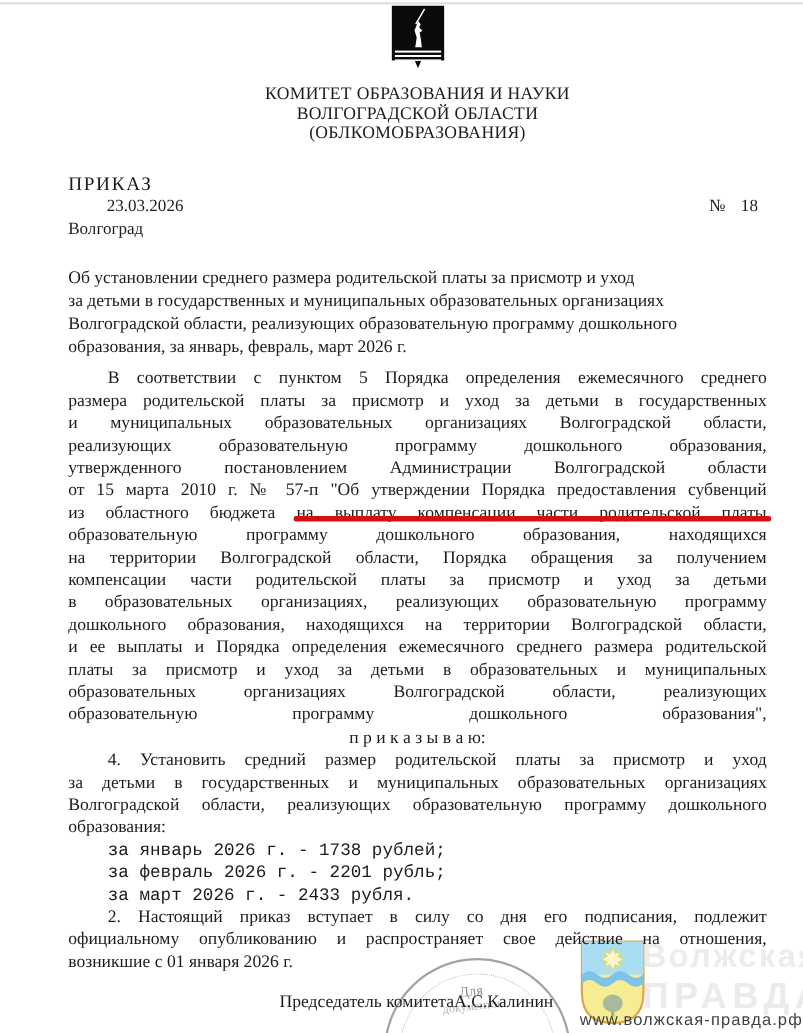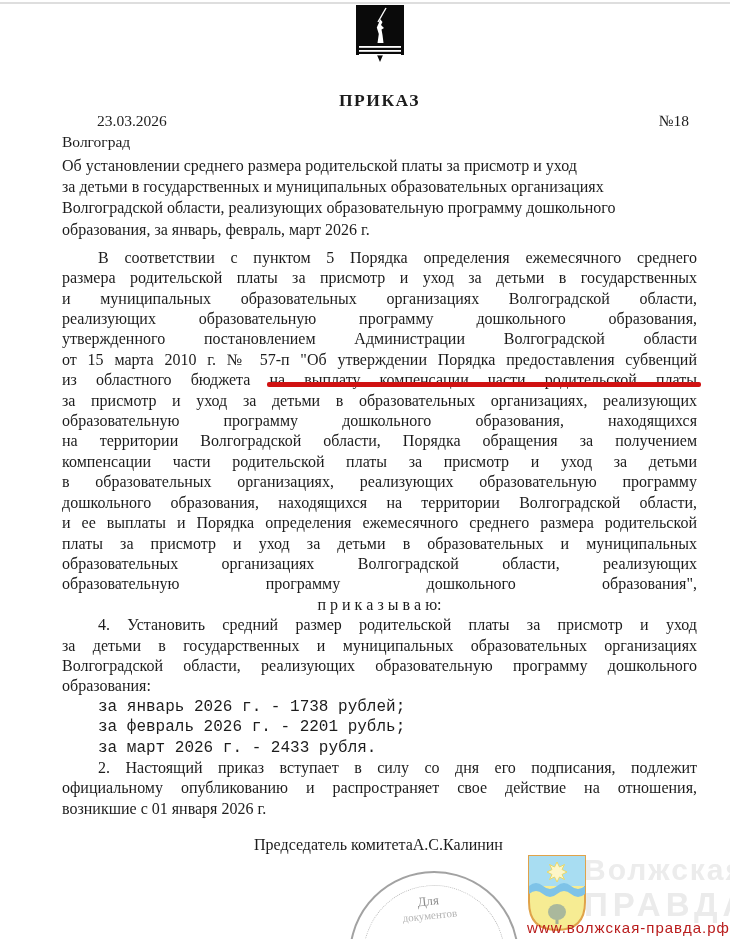--- a/index.html
+++ b/index.html
@@ -13,41 +13,41 @@
   }
   .top-rule{position:absolute;top:2px;left:0;width:730px;height:2px;background:#dedede;}
 
   
   .wm{position:absolute;z-index:0;}
   .wm-name1{left:584px;top:853px;font-family:"Liberation Sans","DejaVu Sans",sans-serif;
     font-size:30px;font-weight:bold;color:#ececec;letter-spacing:2px;white-space:nowrap;}
   .wm-name2{left:584px;top:886px;font-family:"Liberation Sans","DejaVu Sans",sans-serif;
     font-size:33px;font-weight:bold;color:#ebebeb;letter-spacing:5px;white-space:nowrap;}
   .wm-url{left:527px;top:919px;font-family:"Liberation Sans","DejaVu Sans",sans-serif;
-    font-size:15px;color:#b91c1c;letter-spacing:1px;white-space:nowrap;}
+    font-size:15px;color:#404040;letter-spacing:1px;white-space:nowrap;}
   .wm-shield{left:527px;top:854px;}
 
   
   .stamp{position:absolute;z-index:0;left:349px;top:871px;width:166px;height:166px;
     border:2px solid rgba(70,70,70,.5);border-radius:50%;transform:rotate(-6deg);}
   .stamp-inner{position:absolute;inset:12px;border:1px dotted rgba(70,70,70,.35);border-radius:50%;}
   .stamp-text{position:absolute;top:20px;left:0;right:0;text-align:center;
     font-size:13px;color:rgba(60,60,60,.6);}
   .stamp-text .l2{font-size:11px;color:rgba(60,60,60,.4);}
 
   
   .content{position:relative;z-index:1;padding:0 33px 0 62px;}
   .emblem{display:block;margin:5px auto 0;}
   .org{margin-top:14px;text-align:center;font-size:16px;line-height:17.5px;letter-spacing:.3px;}
-  .doc-type{margin-top:27px;text-align:center;font-size:17.5px;font-weight:bold;letter-spacing:1.5px;line-height:20px;}
+  .doc-type{margin-top:27px;font-size:17.5px;font-weight:normal;letter-spacing:1.5px;line-height:20px;}
   .date-row{margin-top:1px;display:flex;justify-content:space-between;align-items:flex-start;
     font-size:15.5px;line-height:19px;padding-left:35px;padding-right:8px;}
-  .doc-no .num{}
+  .doc-no .num{margin-left:14px;}
   .city{margin-top:2px;font-size:15.5px;line-height:19px;}
-  .title{margin-top:4px;text-align:center;font-size:16px;line-height:21.2px;}
+  .title{margin-top:24px;text-align:center;font-size:16px;line-height:21.2px;}
   .body{margin-top:8px;font-size:16px;line-height:20.4px;}
   .ln{text-align:justify;}
   .stretch .ln{text-align-last:justify;}
   .stretch-but-last .ln{text-align-last:justify;}
   .stretch-but-last .ln:last-child{text-align-last:left;}
   .indent-first .ln:first-child{text-indent:36px;}
   .indent-all .ln{text-indent:36px;text-align:left;font-family:Liberation Mono, monospace;}
   .plain{text-align:center;}
   .jl{text-align:justify;text-align-last:justify;}
   .redline{position:relative;}
@@ -88,20 +88,25 @@
 
     <svg class="emblem" width="48" height="58" viewBox="0 0 48 58">
       <path d="M0,0 H48 V50 H27 L24,57 L21,50 H0 Z" fill="#0a0a0a"></path>
       <line x1="30" y1="3" x2="22" y2="17" stroke="#ffffff" stroke-width="1.4"></line>
       <path d="M24,14 L26.5,17 L25,20 L28,23 L25.5,24.5 L26.5,30 L27.5,38 L21.5,38 L22.8,29 L20.8,22.5 L22.8,18 Z" fill="#ffffff"></path>
       <rect x="3" y="41" width="42" height="1.8" fill="#ffffff"></rect>
       <rect x="3" y="45" width="42" height="1.8" fill="#ffffff"></rect>
       <rect x="3" y="49" width="42" height="1.4" fill="#ffffff"></rect>
     </svg>
 
+    <div class="org">
+      <div>КОМИТЕТ ОБРАЗОВАНИЯ И НАУКИ</div>
+      <div>ВОЛГОГРАДСКОЙ ОБЛАСТИ</div>
+      <div>(ОБЛКОМОБРАЗОВАНИЯ)</div>
+    </div>
 
     <div class="doc-type">ПРИКАЗ</div>
 
     <div class="date-row">
       <span>23.03.2026</span>
       <span class="doc-no"><span>№</span><span class="num">18</span></span>
     </div>
 
     <div class="city">Волгоград</div>
 
@@ -116,21 +121,20 @@
       <div class="stretch indent-first">
           <div class="ln">В соответствии с пунктом 5 Порядка определения ежемесячного среднего</div>
           <div class="ln">размера родительской платы за присмотр и уход за детьми в государственных</div>
           <div class="ln">и муниципальных образовательных организациях Волгоградской области,</div>
           <div class="ln">реализующих образовательную программу дошкольного образования,</div>
           <div class="ln">утвержденного постановлением Администрации Волгоградской области</div>
           <div class="ln">от 15 марта 2010 г. № 57-п "Об утверждении Порядка предоставления субвенций</div>
         </div>
       <div class="ln jl"><span>из областного бюджета </span><span class="redline">на выплату компенсации части родительской платы</span></div>
       <div class="stretch">
-          <div class="ln">за присмотр и уход за детьми в образовательных организациях, реализующих</div>
           <div class="ln">образовательную программу дошкольного образования, находящихся</div>
           <div class="ln">на территории Волгоградской области, Порядка обращения за получением</div>
           <div class="ln">компенсации части родительской платы за присмотр и уход за детьми</div>
           <div class="ln">в образовательных организациях, реализующих образовательную программу</div>
           <div class="ln">дошкольного образования, находящихся на территории Волгоградской области,</div>
           <div class="ln">и ее выплаты и Порядка определения ежемесячного среднего размера родительской</div>
           <div class="ln">платы за присмотр и уход за детьми в образовательных и муниципальных</div>
           <div class="ln">образовательных организациях Волгоградской области, реализующих</div>
           <div class="ln">образовательную программу дошкольного образования",</div>
         </div>

